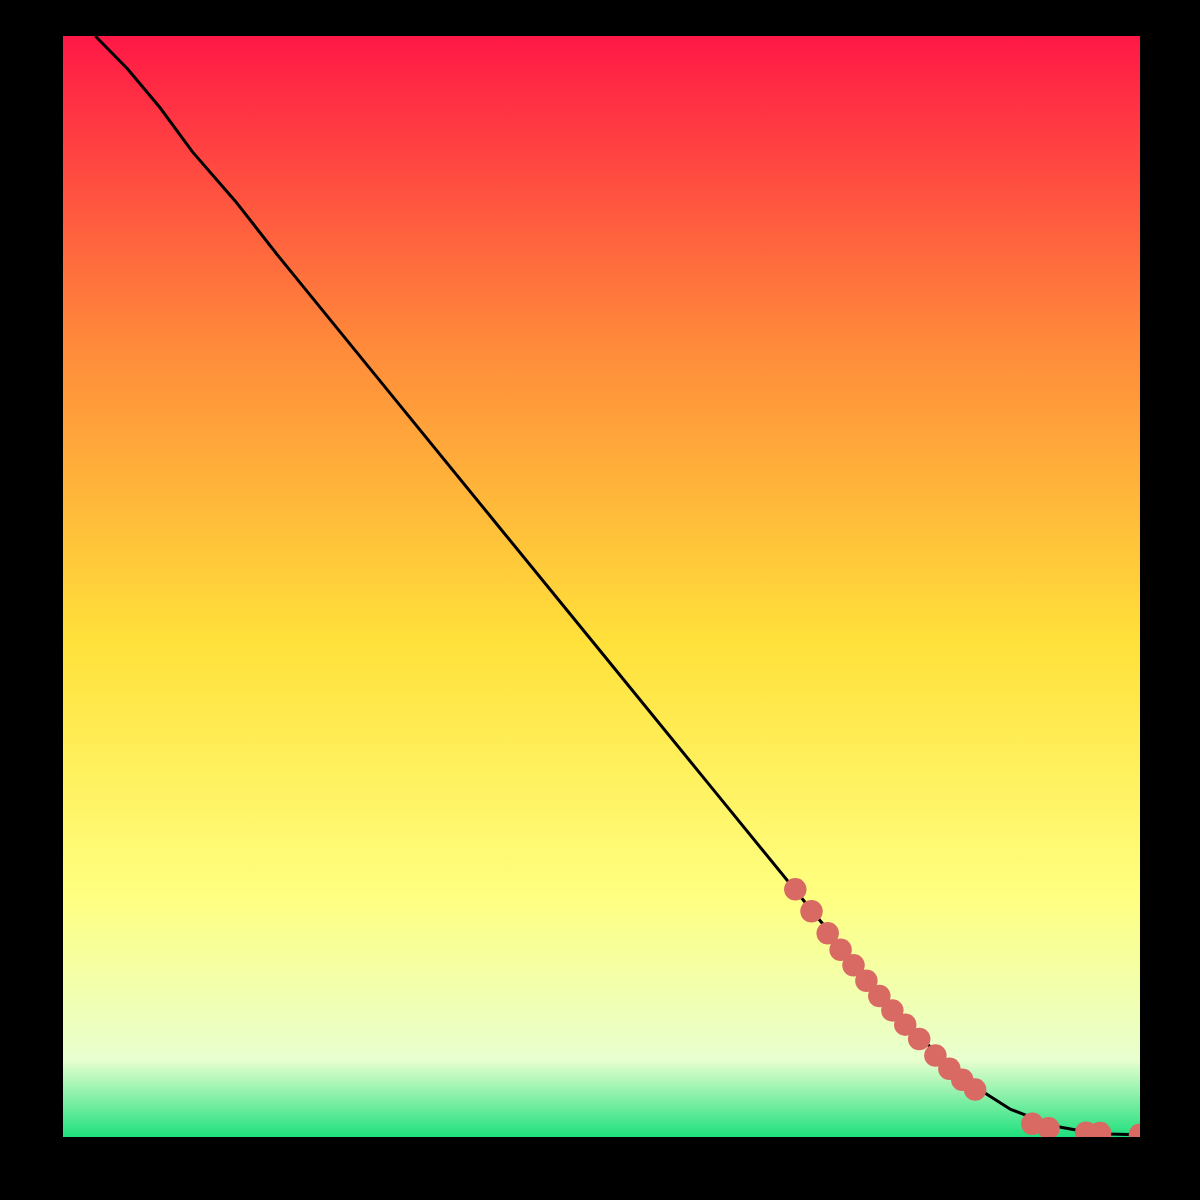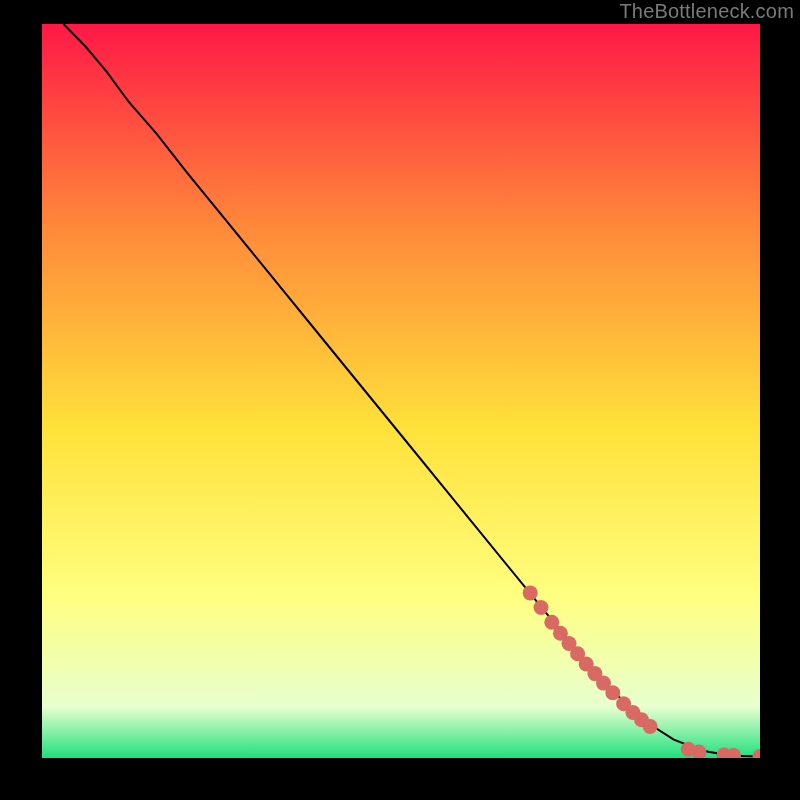--- a/index.html
+++ b/index.html
@@ -34,21 +34,20 @@
     top: 24px;
     width: 718px;
     height: 734px;
   }
   svg { display: block; }
 </style>
 </head>
 <body>
 
 <div class="frame">
-  <div class="watermark">TheBottleneck.com</div>
 
   <div class="plot-area">
     <svg id="chart-svg" width="718" height="734" viewBox="0 0 718 734">
       <defs>
         <linearGradient id="bg-grad" x1="0" y1="0" x2="0" y2="1">
           <stop id="g0" offset="0%" stop-color="#ff1846"></stop>
           <stop id="g1" offset="28%" stop-color="#ff8a3a"></stop>
           <stop id="g2" offset="55%" stop-color="#ffe13a"></stop>
           <stop id="g3" offset="78%" stop-color="#ffff80"></stop>
           <stop id="g4" offset="93%" stop-color="#e8ffcf"></stop>

